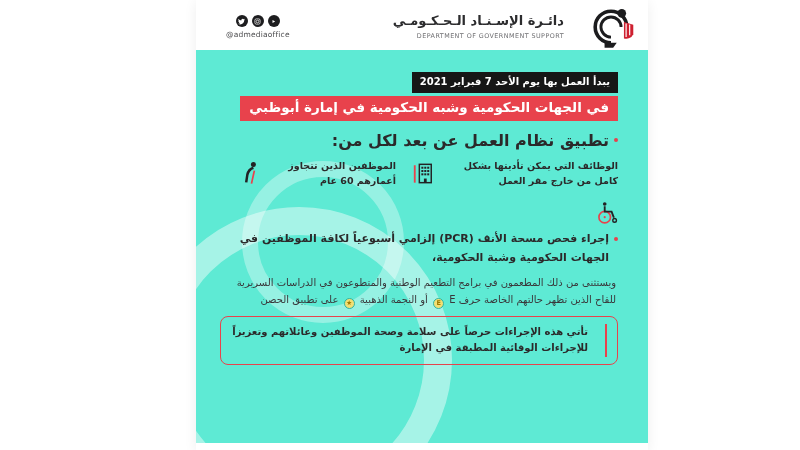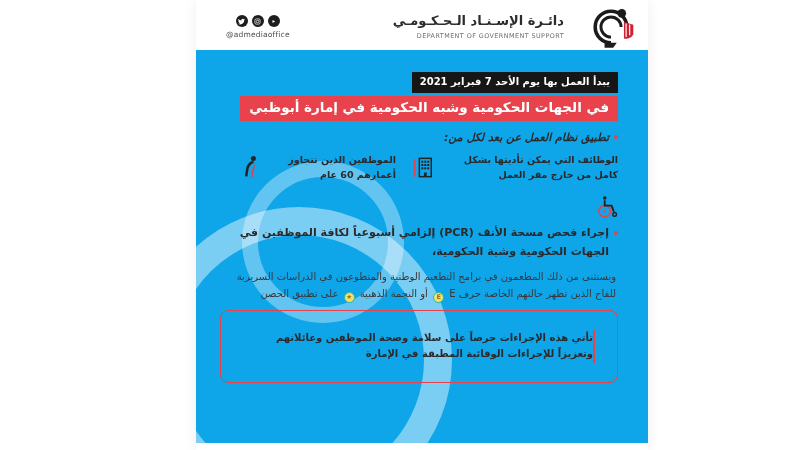--- a/index.html
+++ b/index.html
@@ -19,50 +19,50 @@
   .sic{width:12px;height:12px;border-radius:50%;background:#1d1d1f;display:inline-flex;
        align-items:center;justify-content:center;}
   .sic svg{width:7px;height:7px;display:block;}
   .handle{font-size:7.5px;color:#4c4c4e;margin-top:3px;letter-spacing:.2px;}
   .brand{display:flex;align-items:center;gap:24px;}
   .brand-text{text-align:right;}
   .brand-ar{font-size:13px;font-weight:bold;color:#2c2c2e;direction:rtl;line-height:1.1;}
   .brand-en{font-size:6.4px;color:#6e6e71;letter-spacing:.45px;margin-top:4px;}
   .emblem svg{width:46px;height:44px;display:block;}
   
-  .bd{position:relative;height:393px;background:#0ea5e9;box-sizing:border-box;
+  .bd{position:relative;height:393px;background:#5eead4;box-sizing:border-box;
       padding:20px 30px 0 24px;direction:rtl;text-align:right;color:#2b292a;overflow:hidden;}
   .bd::before{content:"";position:absolute;left:-50px;bottom:-70px;width:250px;height:250px;
       border:28px solid rgba(255,255,255,.45);border-radius:50%;}
   .bd::after{content:"";position:absolute;left:46px;bottom:120px;width:130px;height:130px;
       border:16px solid rgba(255,255,255,.35);border-radius:50%;}
   .bd>*{position:relative;z-index:1;}
   .badge{display:inline-block;background:#161616;color:#fff;font-weight:bold;
          font-size:10px;padding:4px 8px 5px;line-height:1.2;}
   .bar{display:inline-block;background:#e8424c;color:#fff;font-weight:bold;
        font-size:13.5px;padding:3px 9px 5px;line-height:1.25;margin-top:3px;}
   .with{font-size:13px;padding:3px 10px 5px;margin-top:9px;}
-  .lead{margin-top:10px;font-size:11px;font-weight:bold;display:flex;align-items:center;gap:5px;font-style:italic;}
+  .lead{margin-top:10px;font-size:16px;font-weight:bold;display:flex;align-items:center;gap:5px;}
   .dot{width:4px;height:4px;background:#e8424c;border-radius:50%;flex:0 0 auto;}
   .grid{margin-top:9px;display:grid;grid-template-columns:206px 156px;column-gap:16px;row-gap:13px;}
   .gitem{display:flex;align-items:center;justify-content:space-between;gap:6px;
          font-size:9.5px;font-weight:bold;line-height:1.55;}
   .gtext{flex:1;}
   .gicon{flex:0 0 auto;}
   .gicon svg{width:22px;height:25px;display:block;}
   .pcr{margin-top:4px;font-size:11px;font-weight:bold;line-height:1.7;display:flex;gap:5px;}
   .pcr .dot{margin-top:7px;}
   .pcr .t{max-width:380px;}
   .exempt{margin:6px 2px 0 0;font-size:10px;line-height:1.72;max-width:392px;color:#39373a;}
   .chip{display:inline-flex;width:11px;height:11px;box-sizing:border-box;border:1.5px solid #2fb3a3;
         border-radius:50%;background:#f3df73;color:#a07c00;font-size:6.5px;font-weight:bold;
         align-items:center;justify-content:center;vertical-align:-2px;margin:0 2px;line-height:1;}
   .fbox{margin-top:7px;border:1.3px solid #e8424c;border-radius:8px;padding:7px 10px;}
-  .fbox p{margin:12px;font-size:10px;font-weight:bold;line-height:1.65;
-          border-right:2px solid #e8424c;padding-right:0;color:#2b292a;}
+  .fbox p{margin:0;font-size:10px;font-weight:bold;line-height:1.65;
+          border-right:2px solid #e8424c;padding-right:17px;color:#2b292a;}
 </style>
 </head>
 <body>
 
 <div class="card">
 
   <div class="hdr">
     <div class="social">
       <div class="sic-row">
         <span class="sic">

